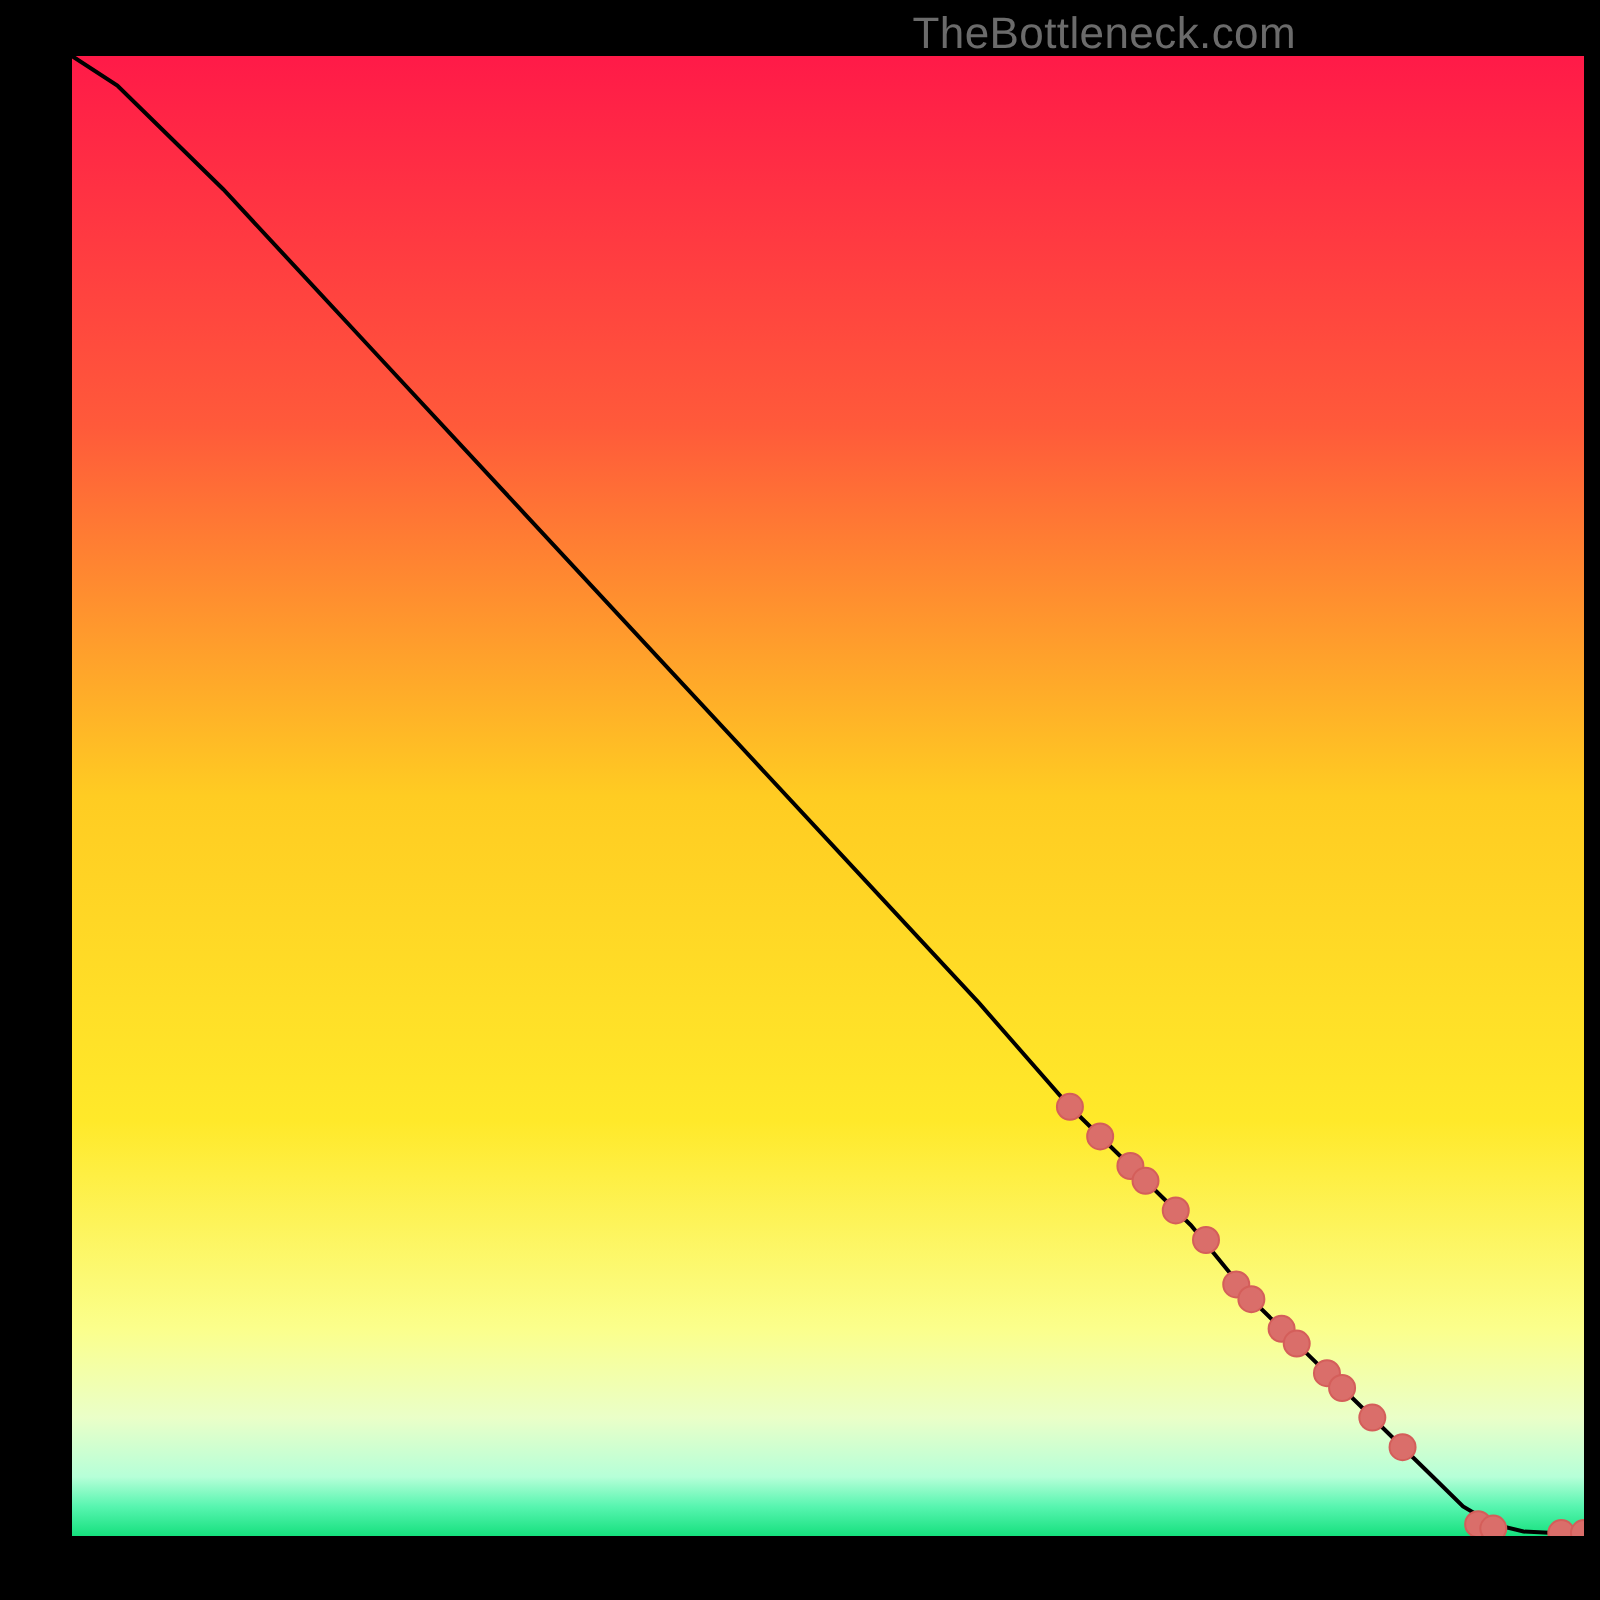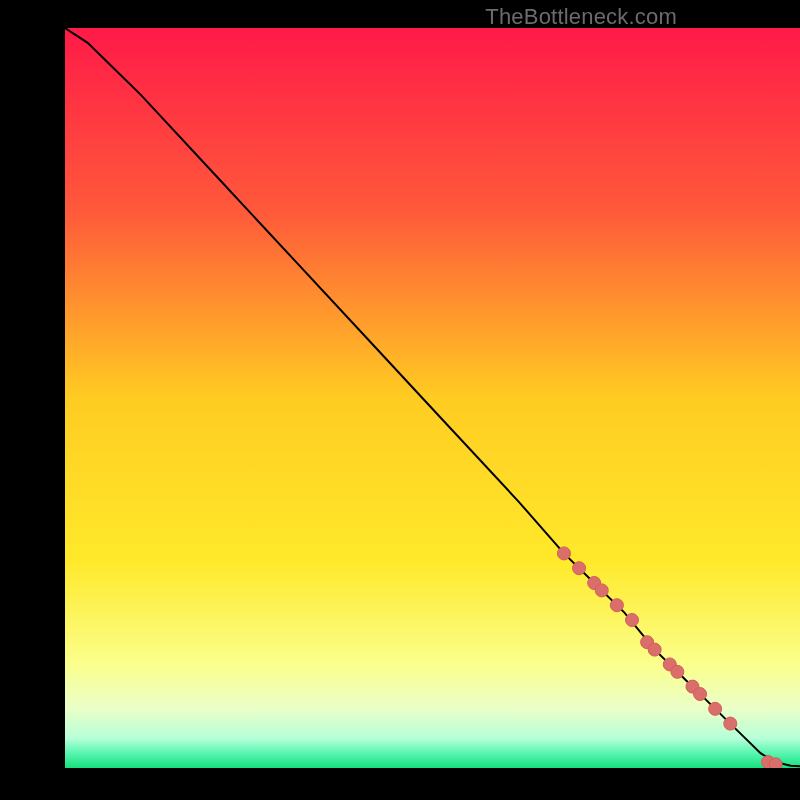--- a/index.html
+++ b/index.html
@@ -9,21 +9,20 @@
     height: 800px;
     background: #000;
     font-family: Arial, Helvetica, sans-serif;
     overflow: hidden;
   }
   .frame {
     position: relative;
     width: 660px;
     height: 800px;
     background: #000;
-    margin-left: 29px;
   }
   .watermark {
     position: absolute;
     top: 4px;
     right: 12px;
     color: #6b6b6b;
     font-size: 22px;
     font-weight: 500;
     letter-spacing: 0.2px;
     z-index: 20;

